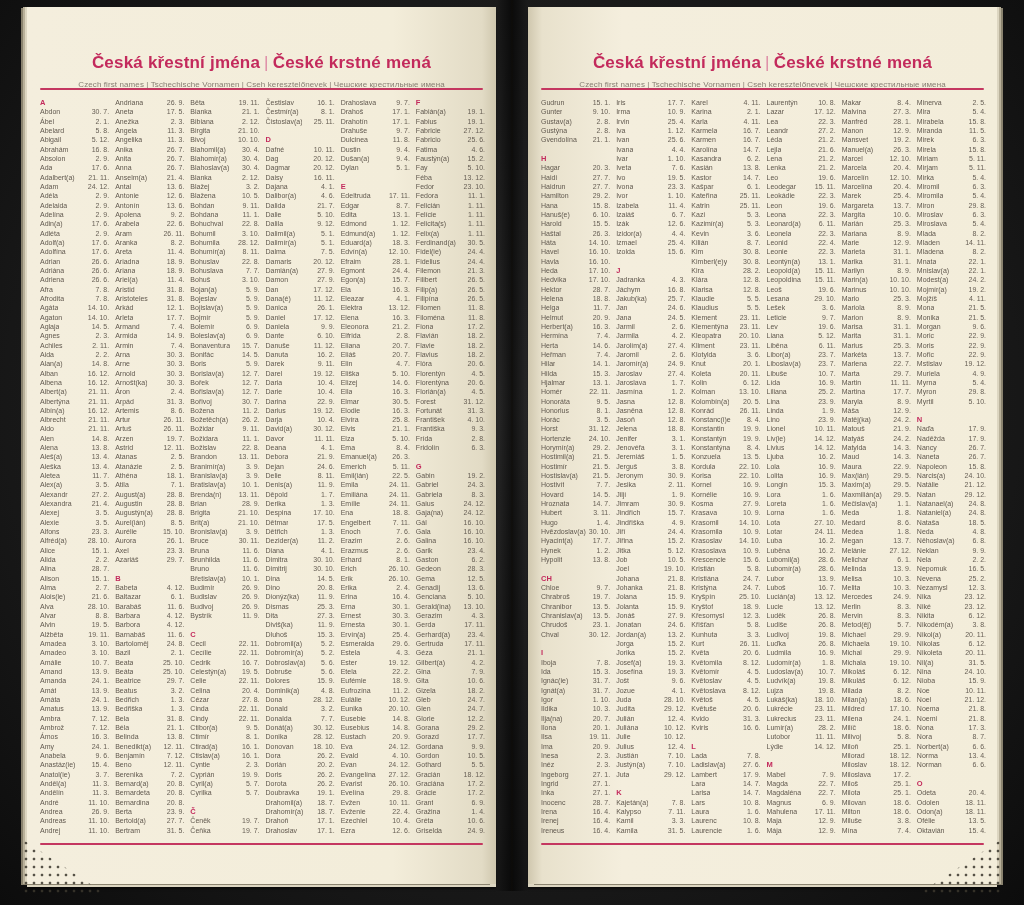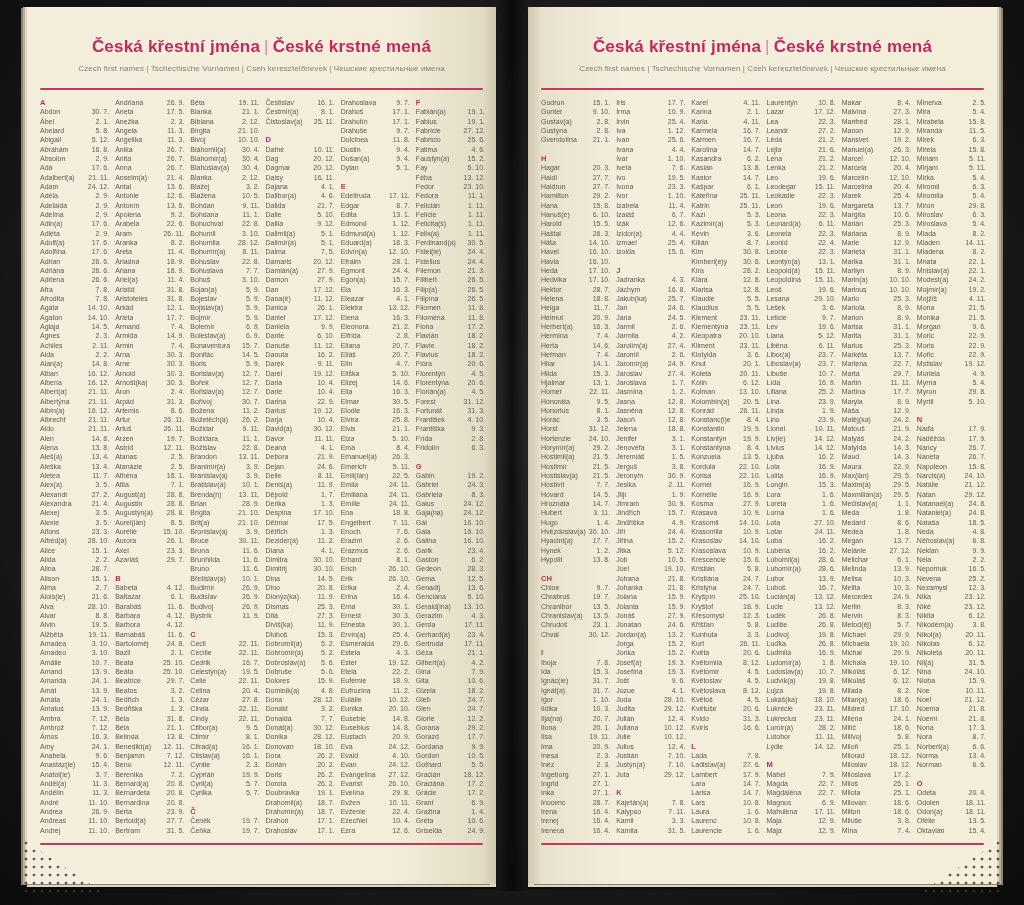--- a/index.html
+++ b/index.html
@@ -6,21 +6,21 @@
   .stage{position:relative;width:1024px;height:905px;overflow:hidden;
          background:radial-gradient(ellipse at 50% 45%, #2a2a2a 0%, #171717 70%, #0c0c0c 100%);
          font-family:"Liberation Sans", sans-serif;}
   .page{position:absolute;top:7px;height:877px;width:469px;background:#f3edda;}
   .page.left{left:27px;background:linear-gradient(to right,#f4eedd 0%,#f3edda 78%,#e2dbc5 97%,#cfc7ae 100%);
              box-shadow:-2px 0 0 #ddd6c1,-4px 0 0 #b9b19a,-6px 1px 0 #8a836f, 0 3px 0 #ddd6c1, 0 5px 2px rgba(0,0,0,.5);}
   .page.right{left:528px;background:linear-gradient(to right,#cfc7ae 0%,#e8e1cc 3%,#f4eedd 20%,#f3edda 100%);
              box-shadow:2px 0 0 #ddd6c1,4px 0 0 #b9b19a,6px 1px 0 #8a836f, 0 3px 0 #ddd6c1, 0 5px 2px rgba(0,0,0,.5);}
   .gutter{position:absolute;top:0;left:496px;width:32px;height:891px;
           background:linear-gradient(to right, rgba(0,0,0,0) 0%, rgba(0,0,0,.55) 45%, rgba(10,8,4,.8) 50%, rgba(0,0,0,.55) 55%, rgba(0,0,0,0) 100%);}
-  .phead{padding-top:30px;text-align:center;}
+  .phead{padding-top:46px;text-align:center;}
   .ptitle{font-size:17px;font-weight:bold;color:#c32a5c;letter-spacing:.2px;}
   .ptitle .pipe{color:#dd88a4;font-weight:normal;padding:0 4px;}
   .psub{margin-top:7px;font-size:8px;color:#867d71;letter-spacing:.1px;}
   .rule{position:absolute;left:13px;right:13px;height:2px;background:#c43760;border-radius:1px;}
   .rule.top{top:81px;}
   .rule.bottom{top:836px;}
   .cols{position:absolute;top:91px;left:13px;right:11px;display:flex;gap:6px;}
   .col{flex:1 1 0;min-width:0;}
   .row{display:flex;justify-content:space-between;height:9.33px;font-size:7px;line-height:9.4px;color:#60584e;white-space:nowrap;}
   .row .nm{overflow:hidden;}

